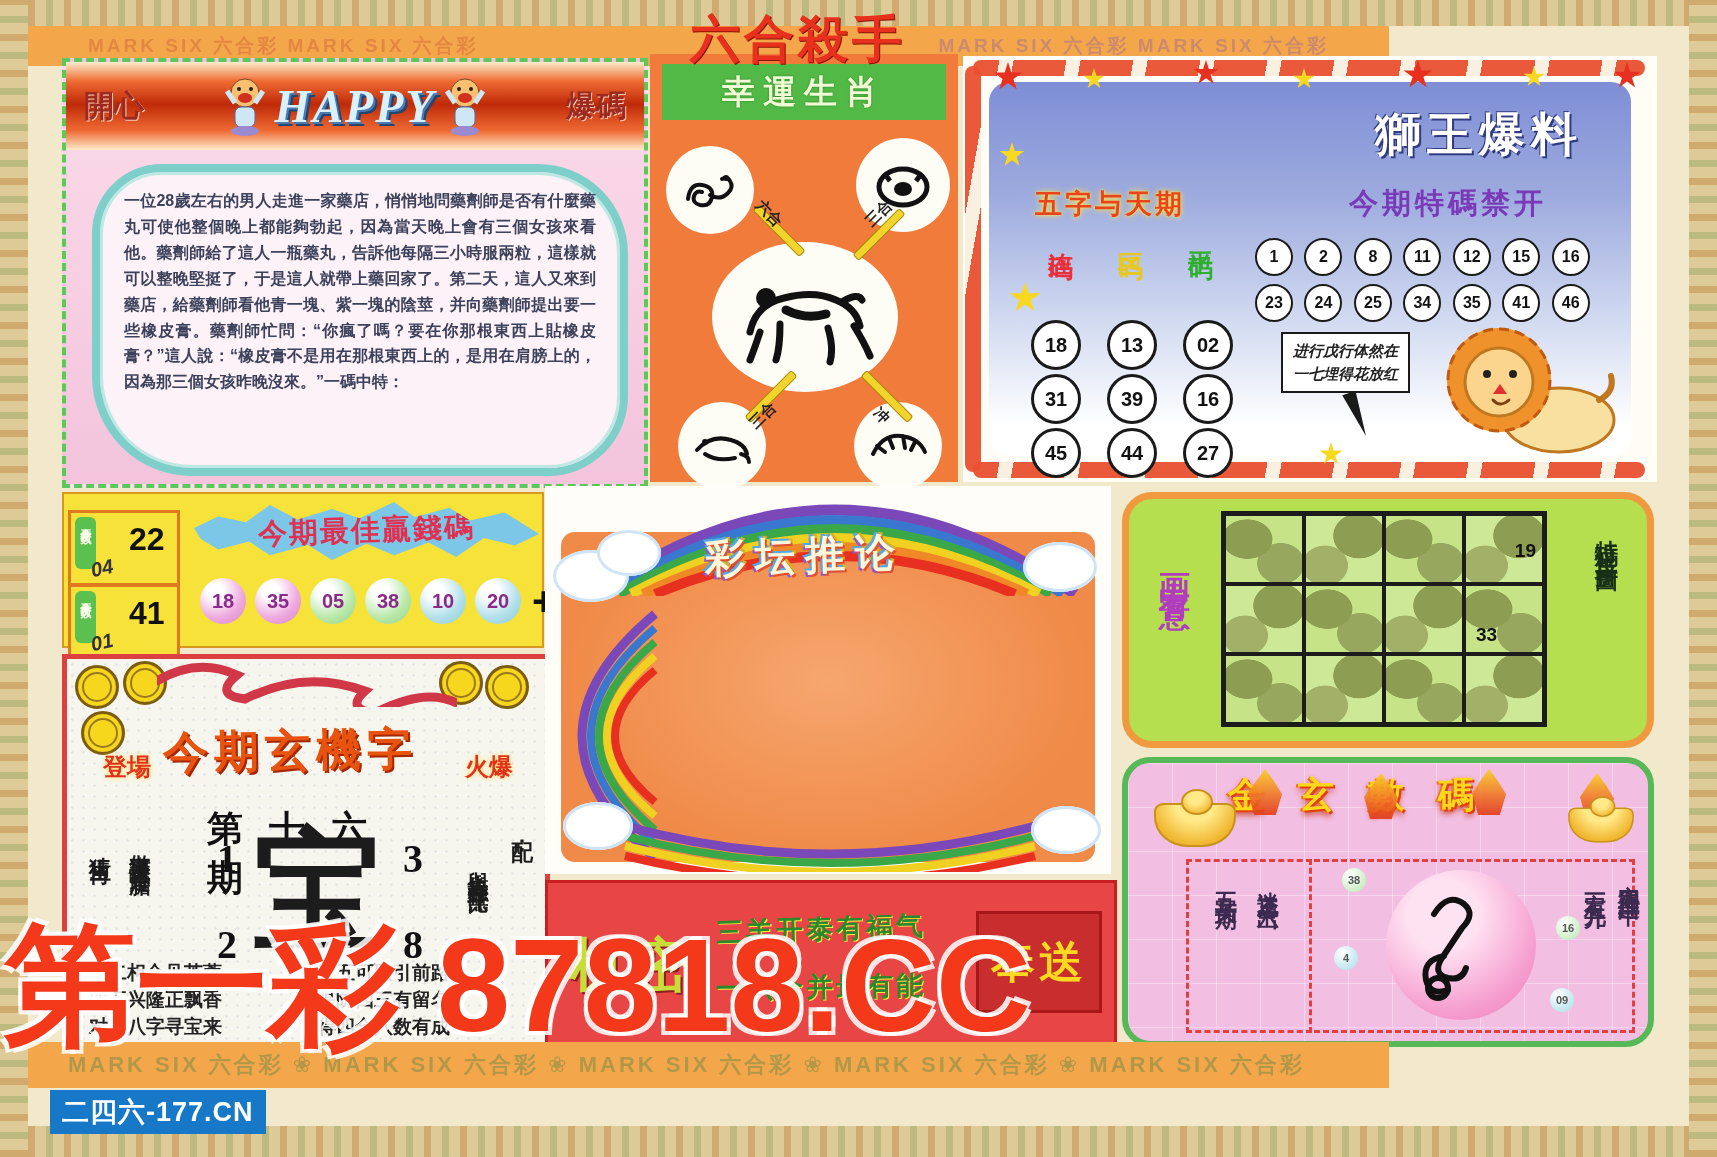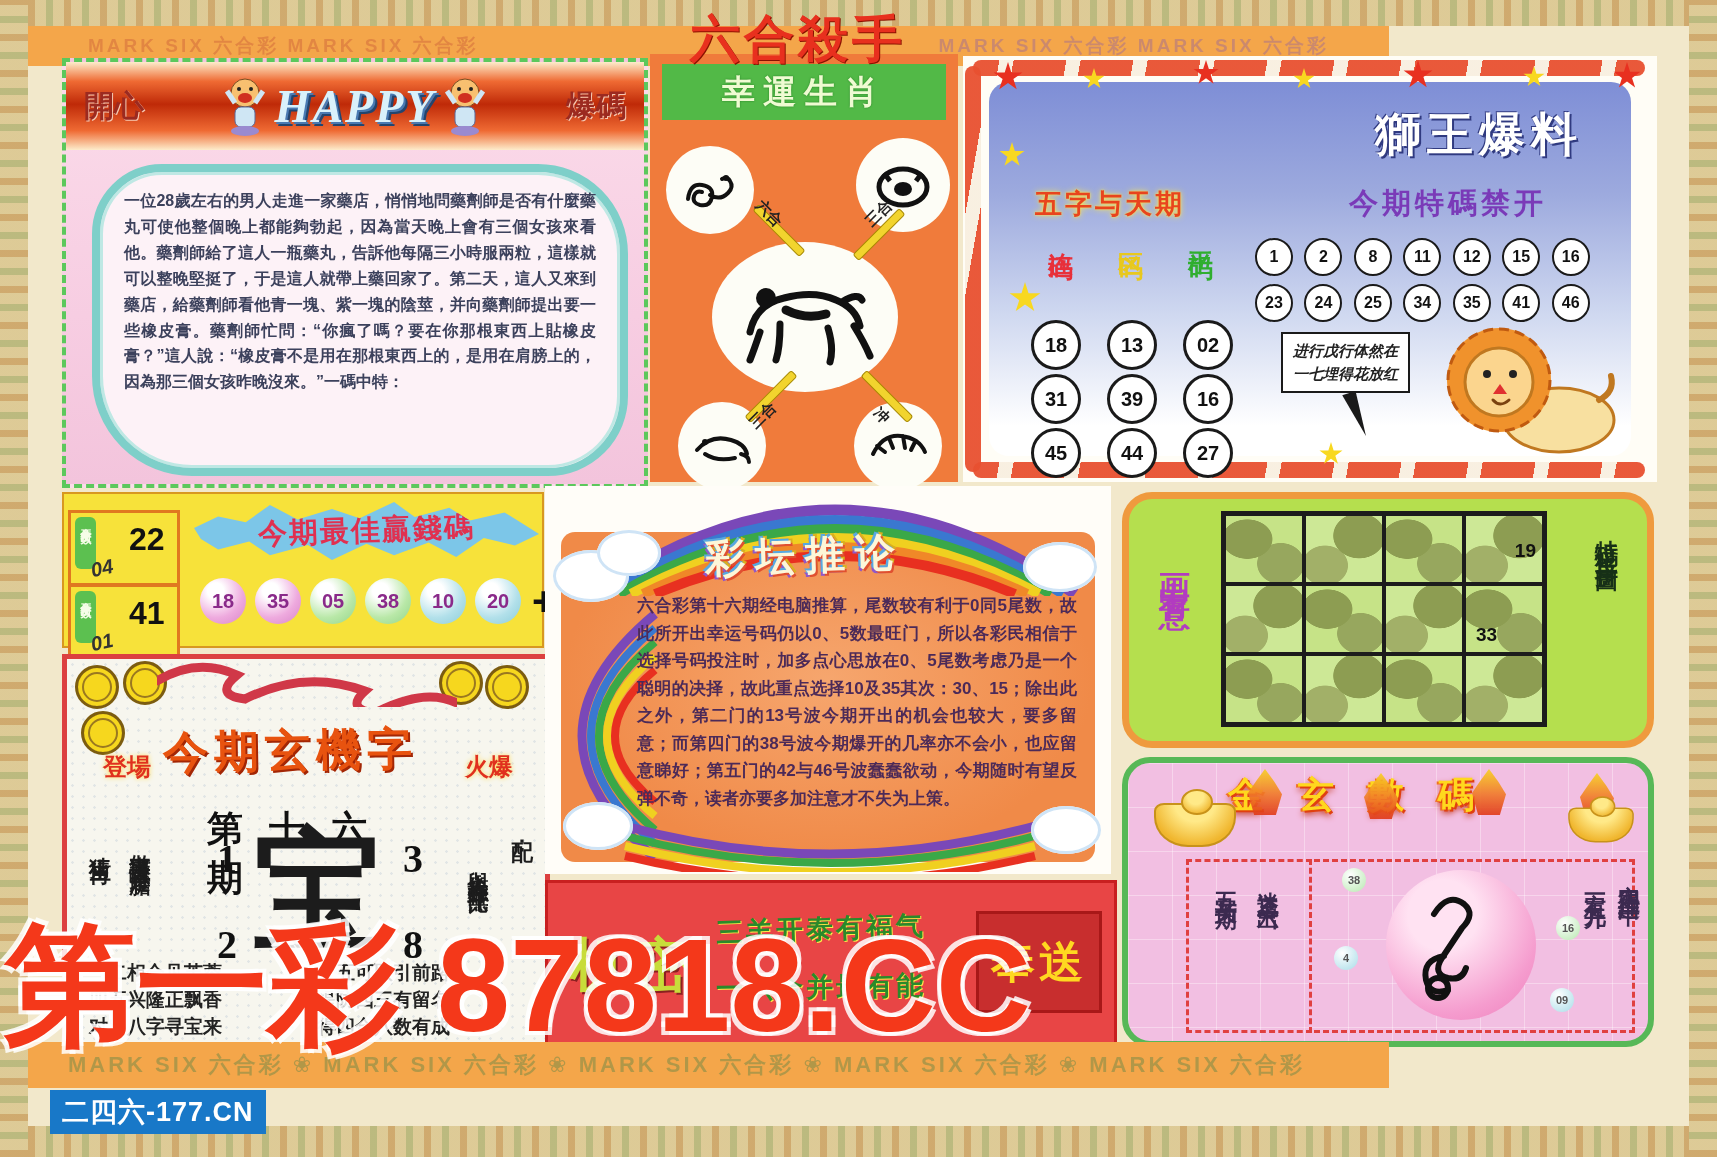--- a/index.html
+++ b/index.html
@@ -366,21 +366,20 @@
   <div class="abs cloud" style="left:52px;top:44px;width:64px;height:46px;"></div>
   <div class="abs cloud" style="left:478px;top:56px;width:74px;height:50px;"></div>
   <svg class="abs" style="left:-6px;top:120px;" width="120" height="260" viewBox="0 0 120 260">
     <path d="M116 8 Q-30 130 116 252" fill="none" stroke="#7a48b8" stroke-width="9"></path>
     <path d="M116 22 Q-12 130 116 238" fill="none" stroke="#3a78d0" stroke-width="8"></path>
     <path d="M116 36 Q4 130 116 224" fill="none" stroke="#3aa848" stroke-width="8"></path>
     <path d="M116 50 Q20 130 116 210" fill="none" stroke="#f0d020" stroke-width="8"></path>
     <path d="M116 64 Q36 130 116 196" fill="none" stroke="#e83020" stroke-width="8"></path>
   </svg>
   <div class="abs rb-title" style="left:160px;top:42px;">彩坛推论</div>
-  <div class="abs rb-body" style="left:92px;top:106px;width:440px;">六合彩第十六期经电脑推算，尾数较有利于0同5尾数，故此所开出幸运号码仍以0、5数最旺门，所以各彩民相信于选择号码投注时，加多点心思放在0、5尾数考虑乃是一个聪明的决择，故此重点选择10及35其次：30、15；除出此之外，第二门的13号波今期开出的机会也较大，要多留意；而第四门的38号波今期爆开的几率亦不会小，也应留意睇好；第五门的42与46号波蠢蠢欲动，今期随时有望反弹不奇，读者亦要多加注意才不失为上策。</div>
   <svg class="abs" style="left:70px;top:330px;" width="430" height="56" viewBox="0 0 430 56">
     <path d="M10 10 Q215 66 420 10" fill="none" stroke="#7a48b8" stroke-width="9"></path>
     <path d="M10 20 Q215 74 420 20" fill="none" stroke="#3aa848" stroke-width="8"></path>
     <path d="M10 30 Q215 82 420 30" fill="none" stroke="#f0d020" stroke-width="8"></path>
     <path d="M10 40 Q215 90 420 40" fill="none" stroke="#e83020" stroke-width="8"></path>
   </svg>
   <div class="abs cloud" style="left:18px;top:316px;width:70px;height:48px;"></div>
   <div class="abs cloud" style="left:486px;top:320px;width:70px;height:48px;"></div>
 </div>
 

